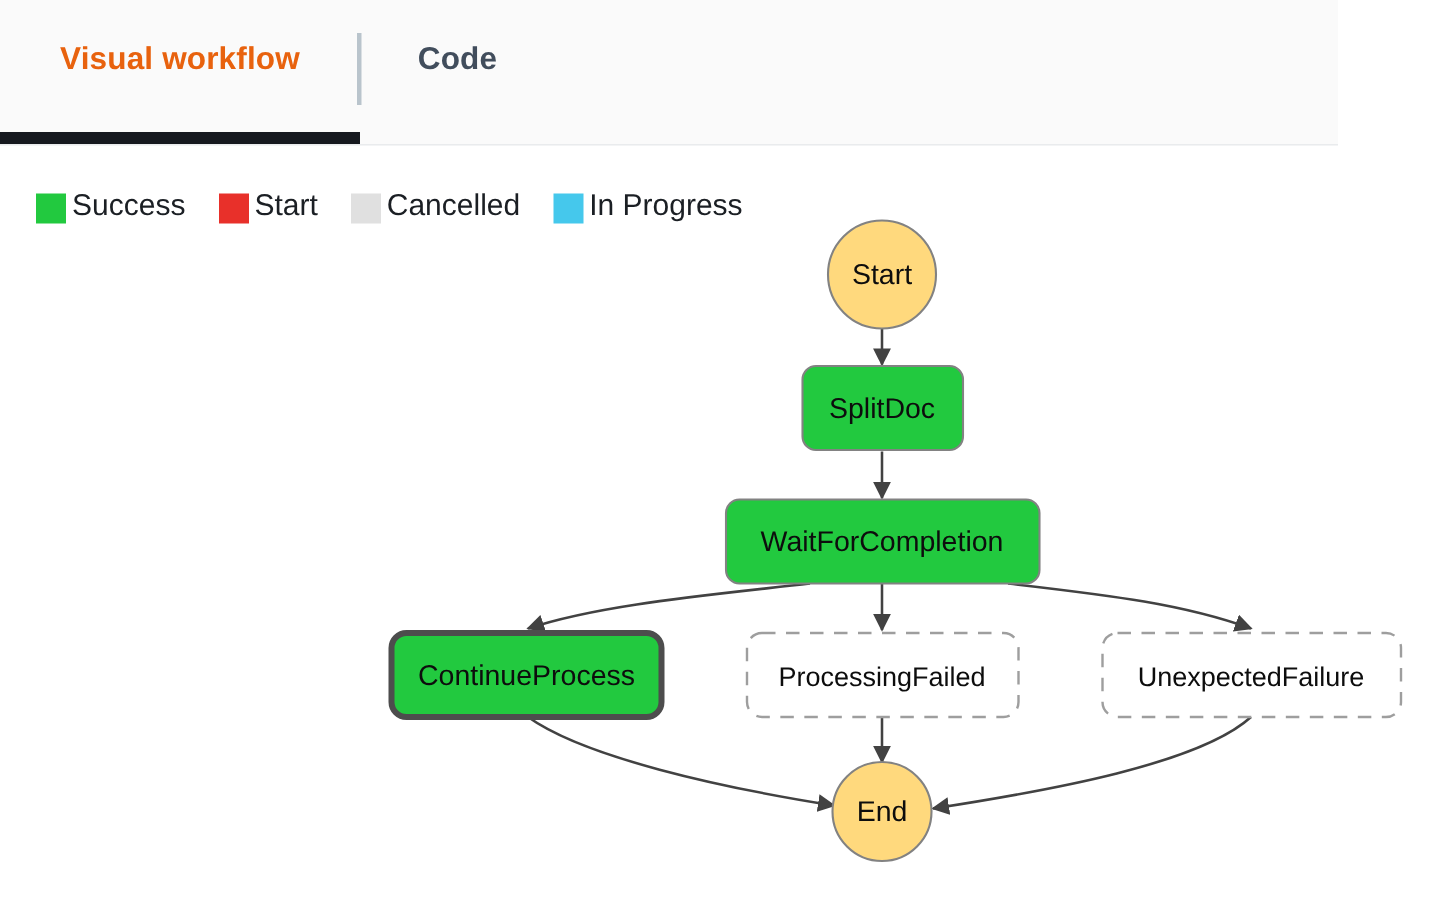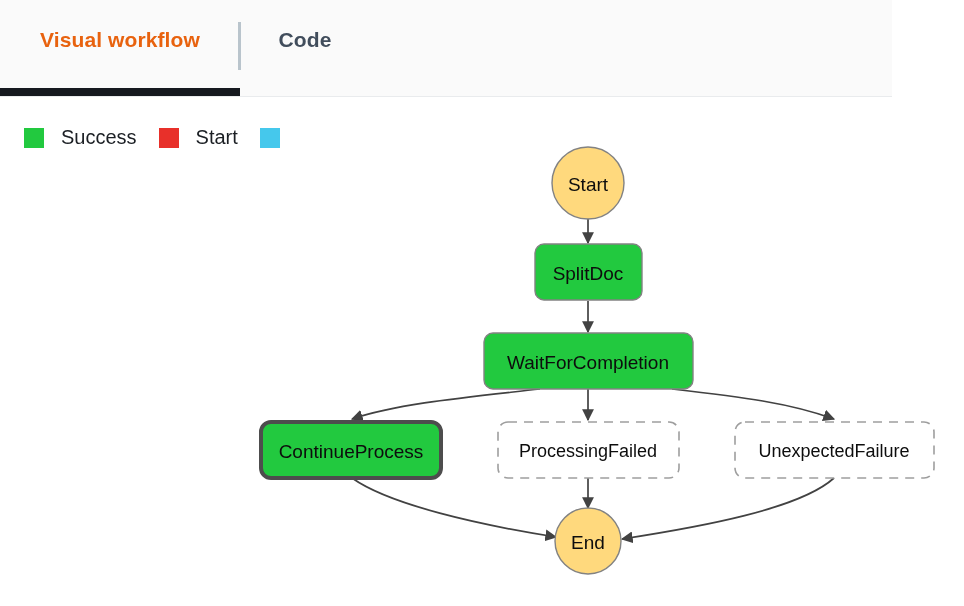--- a/index.html
+++ b/index.html
@@ -75,22 +75,22 @@
   .legend {
     position: absolute;
     left: 24px;
     top: 126px;
     display: flex;
     align-items: center;
     gap: 22px;
   }
   .legend-item {
     display: flex;
-    align-items: center;
-    gap: 17px;
+    align-items: flex-end;
+    gap: 4px;
   }
   .legend-swatch {
     width: 20px;
     height: 20px;
     flex: 0 0 auto;
   }
   .legend-label {
     font-size: 20px;
     color: #1b1f24;
     white-space: nowrap;
@@ -132,21 +132,26 @@
 <div class="legend">
   <div class="legend-item">
     <span class="legend-swatch" style="background:#22c93f"></span>
     <span class="legend-label">Success</span>
   </div>
   <div class="legend-item">
     <span class="legend-swatch" style="background:#e8302a"></span>
     <span class="legend-label">Start</span>
   </div>
   <div class="legend-item">
+    <span class="legend-swatch" style="background:#e0e0e0"></span>
+    <span class="legend-label">Cancelled</span>
+  </div>
+  <div class="legend-item">
     <span class="legend-swatch" style="background:#45c8ec"></span>
+    <span class="legend-label">In Progress</span>
   </div>
 </div>
 
 <div class="graph">
   <svg width="964" height="509" viewBox="0 0 964 509" xmlns="http://www.w3.org/2000/svg">
     <defs>
       <marker id="arrow" viewBox="0 0 10 10" refX="9" refY="5" markerWidth="7" markerHeight="7" orient="auto-start-reverse">
         <path d="M 0 0 L 10 5 L 0 10 z" fill="#424242"></path>
       </marker>
     </defs>

